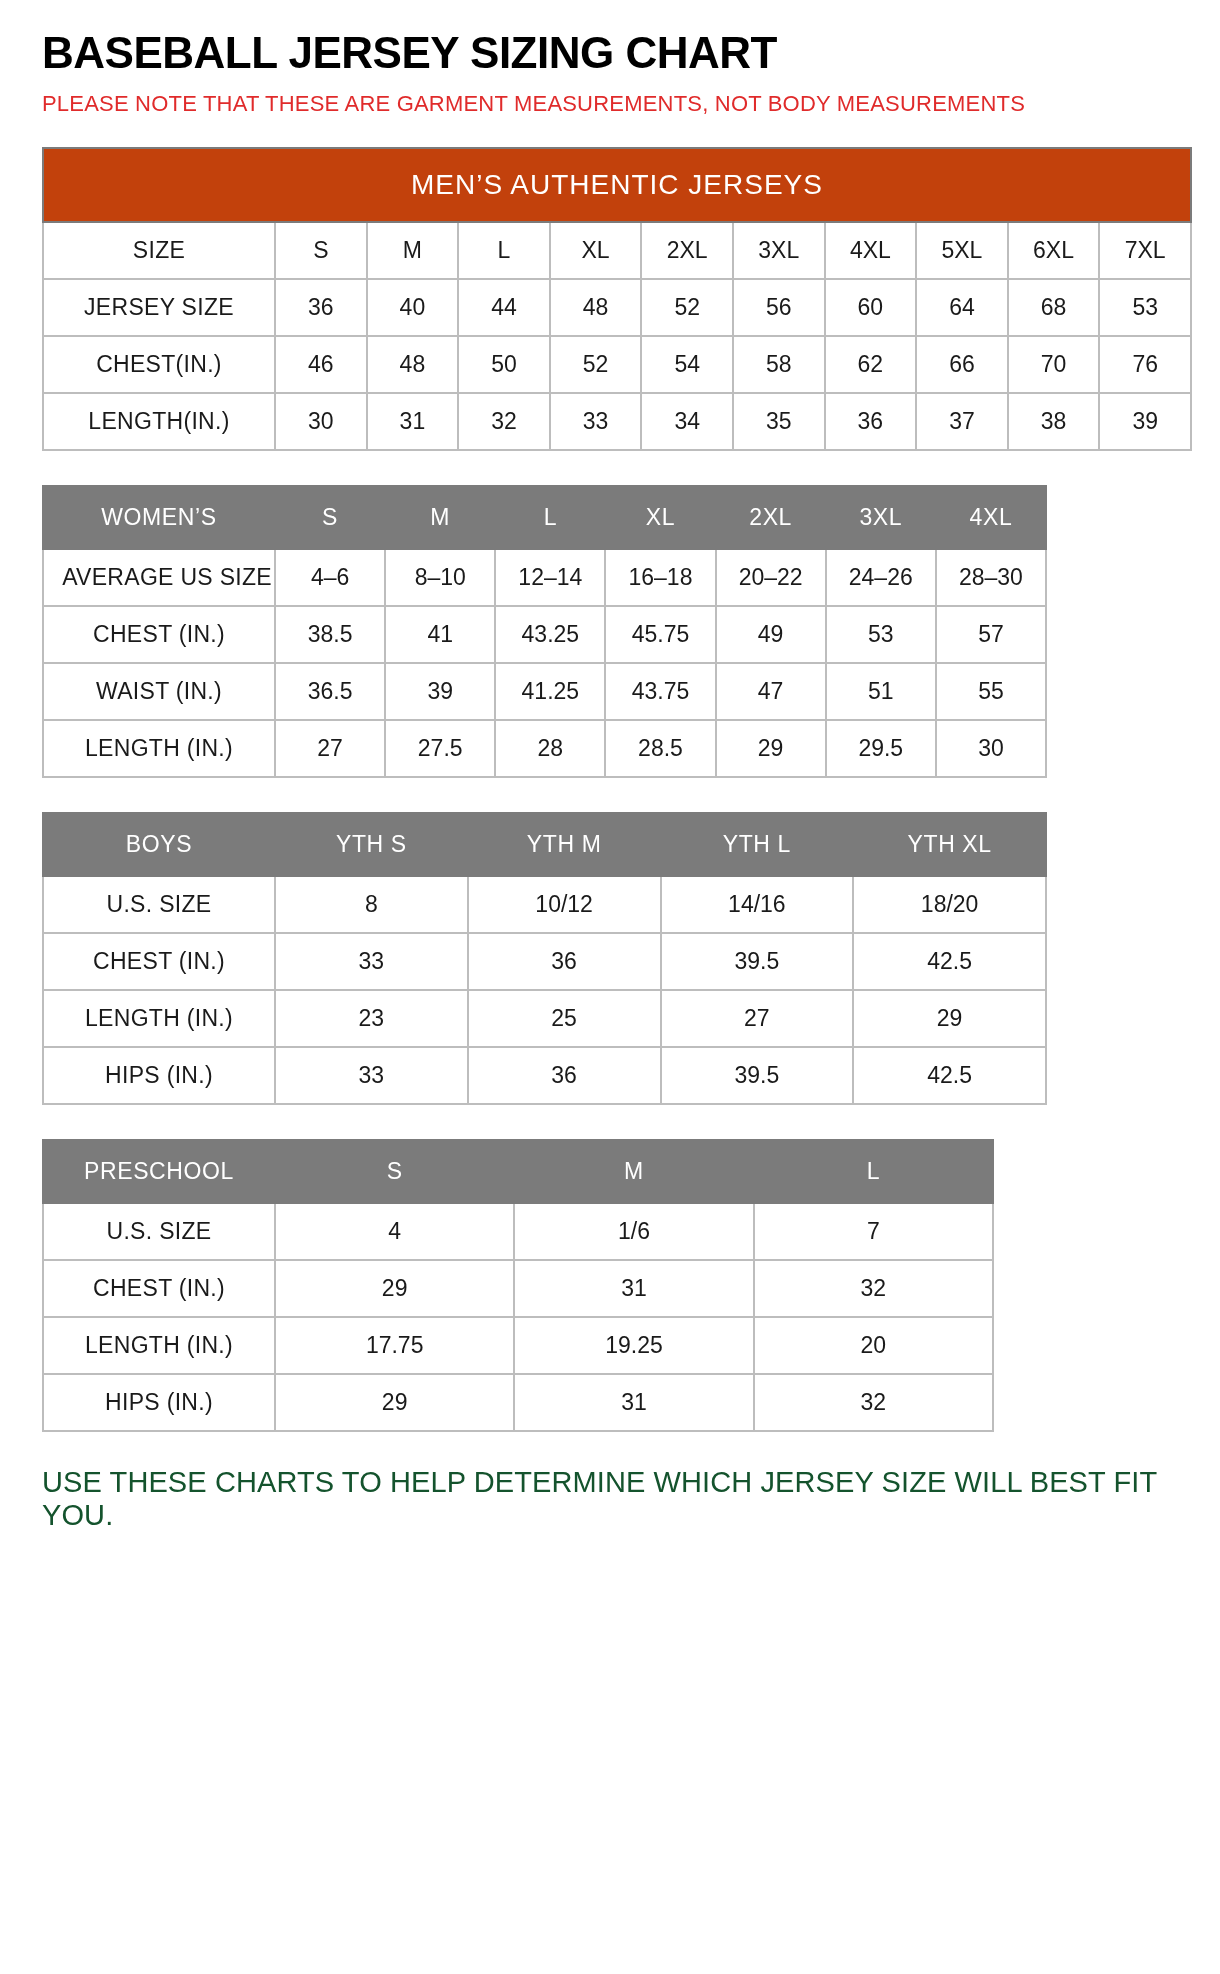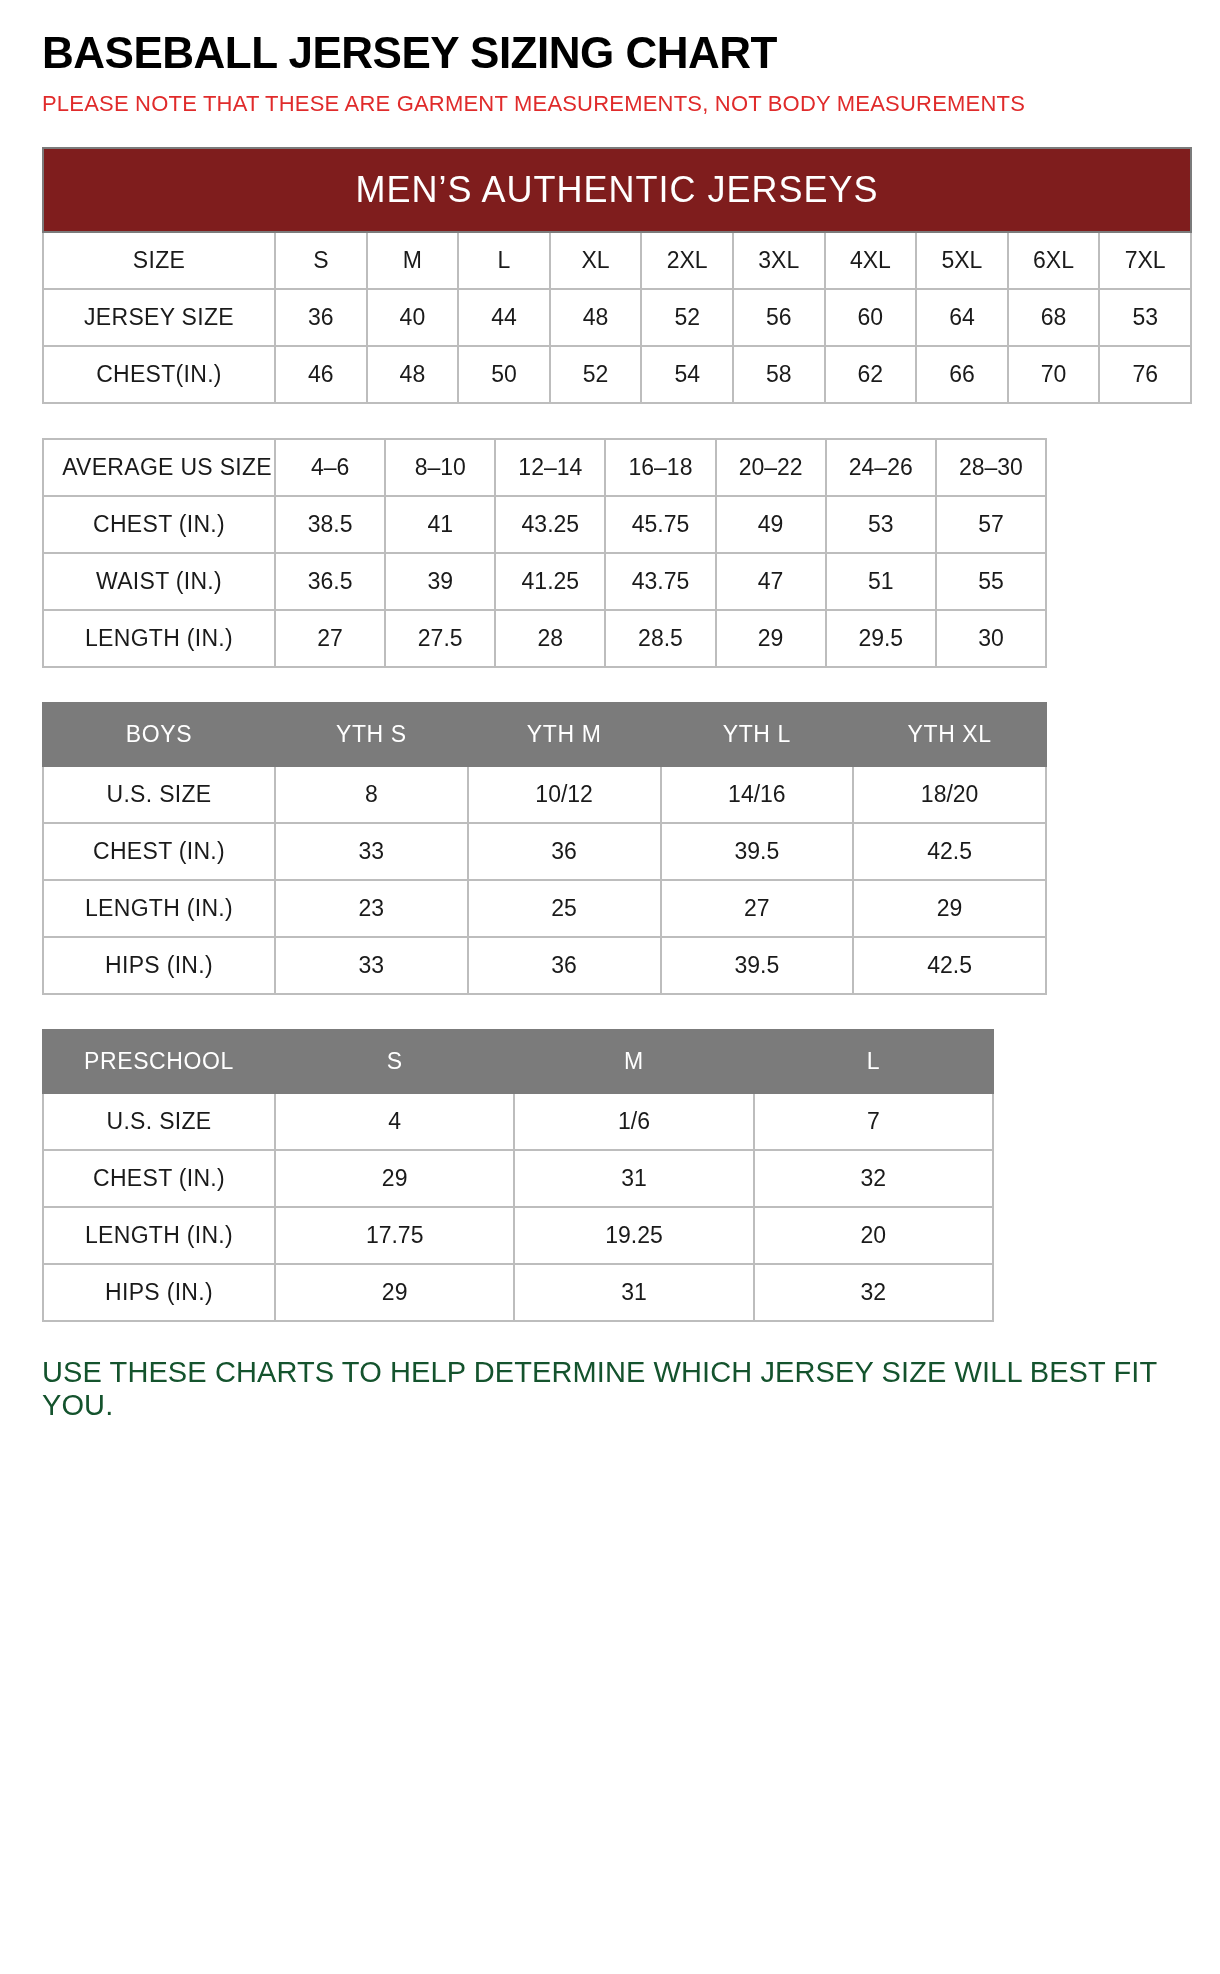--- a/index.html
+++ b/index.html
@@ -44,23 +44,23 @@
     border: 2px solid #bdbdbd;
     text-align: center;
     vertical-align: middle;
     font-weight: normal;
     font-size: 23px;
     color: #1a1a1a;
     padding: 14px 2px;
     background: #ffffff;
   }
   .banner td {
-    background: #7f1d1d;
+    background: #c2410c;
     color: #ffffff;
-    font-size: 36px;
+    font-size: 28px;
     letter-spacing: 1px;
     padding: 20px 4px;
     border: 2px solid #7b7b7b;
   }
   .hdr td {
     background: #7b7b7b;
     color: #ffffff;
     font-size: 23px;
     letter-spacing: 0.6px;
     padding: 17px 2px;
@@ -138,29 +138,52 @@
         <td>48</td>
         <td>50</td>
         <td>52</td>
         <td>54</td>
         <td>58</td>
         <td>62</td>
         <td>66</td>
         <td>70</td>
         <td>76</td>
       </tr>
+      <tr>
+        <td class="rowlabel">LENGTH(IN.)</td>
+        <td>30</td>
+        <td>31</td>
+        <td>32</td>
+        <td>33</td>
+        <td>34</td>
+        <td>35</td>
+        <td>36</td>
+        <td>37</td>
+        <td>38</td>
+        <td>39</td>
+      </tr>
     </tbody>
   </table>
 
   <table id="womens-table">
     <colgroup>
         <col class="lbl">
         <col span="7">
       </colgroup>
     <tbody>
+      <tr class="hdr">
+        <td>WOMEN’S</td>
+        <td>S</td>
+        <td>M</td>
+        <td>L</td>
+        <td>XL</td>
+        <td>2XL</td>
+        <td>3XL</td>
+        <td>4XL</td>
+      </tr>
       <tr>
         <td class="rowlabel two-line">AVERAGE US SIZE</td>
         <td>4–6</td>
         <td>8–10</td>
         <td>12–14</td>
         <td>16–18</td>
         <td>20–22</td>
         <td>24–26</td>
         <td>28–30</td>
       </tr>

